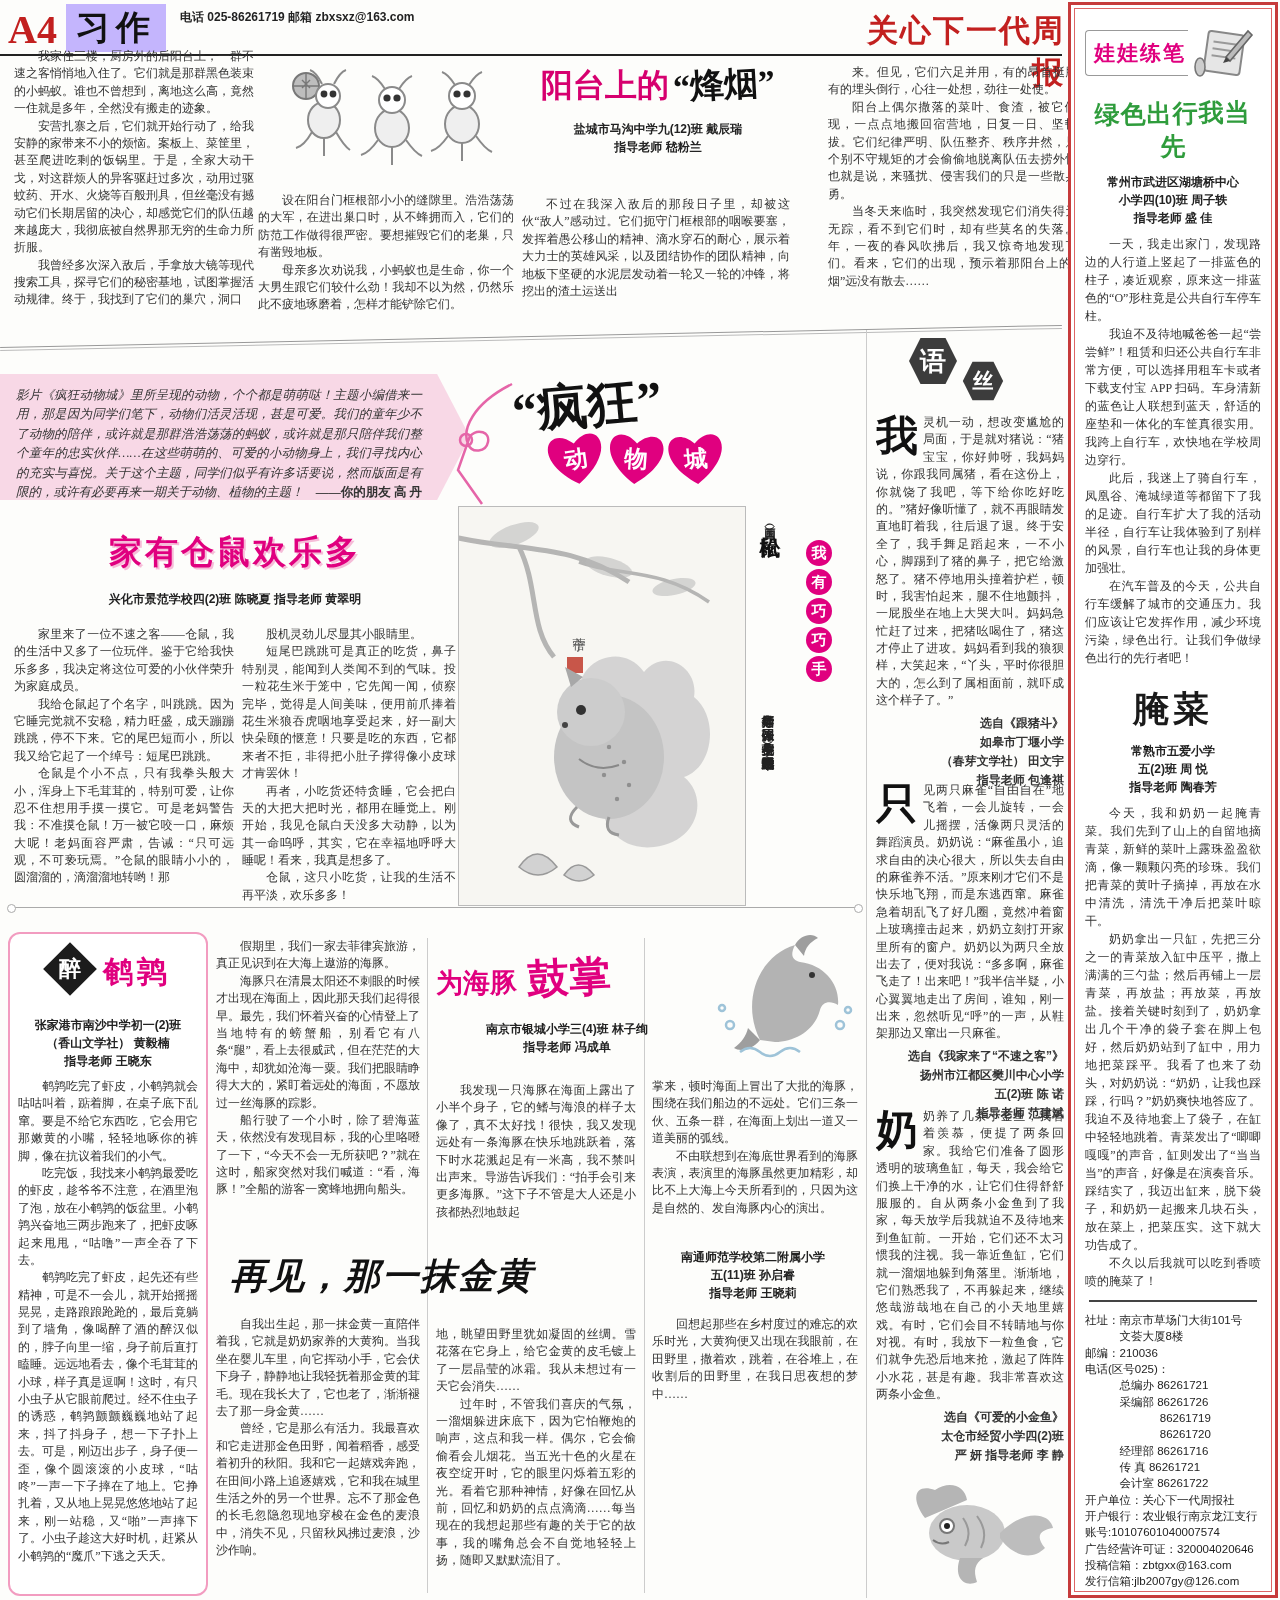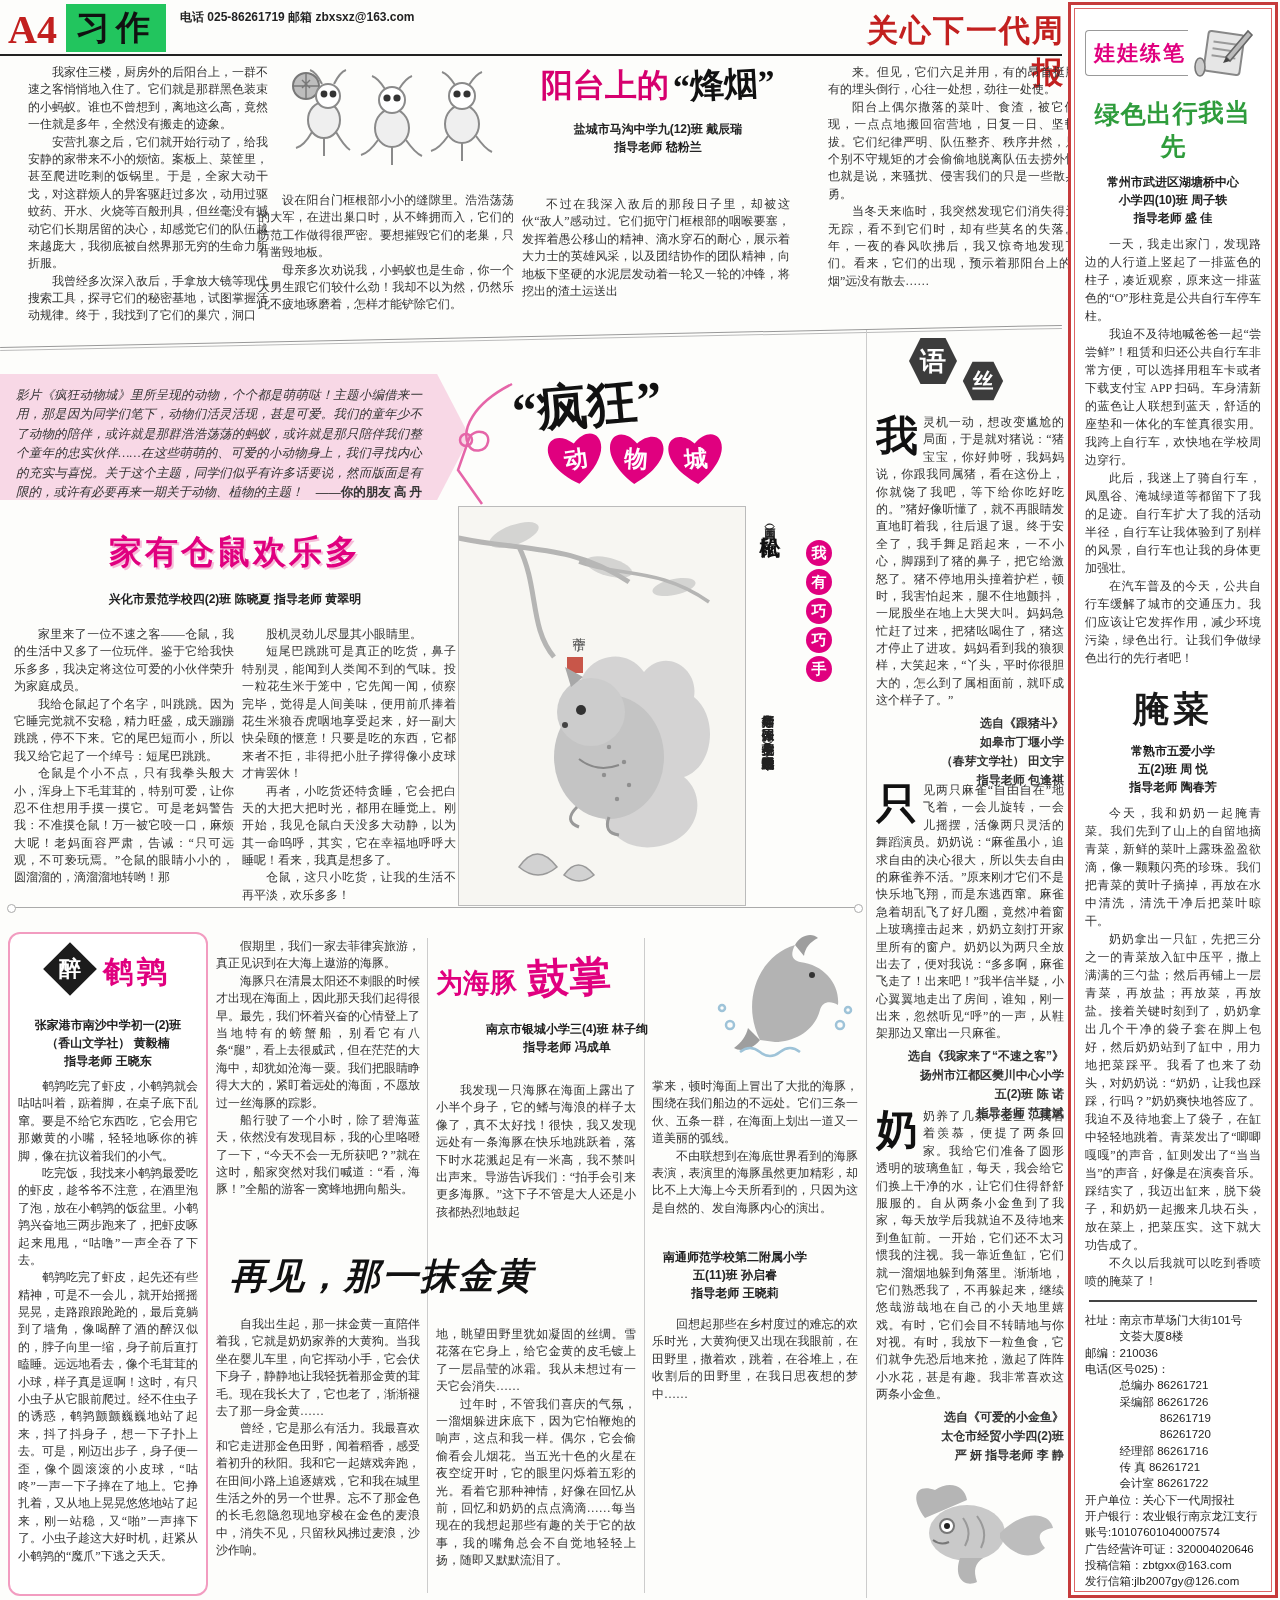--- a/index.html
+++ b/index.html
@@ -10,21 +10,21 @@
     margin:0 auto;
   }
   .abs { position:absolute; }
   .body-text { font-size:12px; line-height:1.45; text-align:justify; color:#333; overflow:hidden; }
   .body-text p { text-indent:2em; }
   .byline { font-family:"Liberation Sans", sans-serif; font-weight:bold; font-size:12px; color:#222; text-align:center; line-height:1.5; }
 
   
   .hdr-rule { position:absolute; left:0; top:54px; width:1062px; height:2px; background:#222; }
   .pageno { font-family:"Liberation Serif", serif; font-weight:bold; font-size:40px; color:#c2201f; }
-  .secbox { background:#22c55e; width:100px; height:48px; display:flex; align-items:center; justify-content:center;
+  .secbox { background:#c4b5fd; width:100px; height:48px; display:flex; align-items:center; justify-content:center;
             font-weight:900; font-size:34px; letter-spacing:6px; color:#111; font-family:"Liberation Serif", serif; }
   .hdr-info { font-family:"Liberation Sans", sans-serif; font-size:12px; font-weight:bold; color:#222; line-height:1.9; }
   .masthead { font-family:"Liberation Serif", serif; font-weight:900; font-size:31px; color:#c2201f;
               transform:skewX(-6deg) rotate(-1deg); letter-spacing:2px; }
 
   
   .t-fy-main { font-family:"Liberation Sans", sans-serif; font-weight:700; font-size:32px; color:#d6006f; display:inline-block; }
   .t-fy-quote { font-family:"Liberation Serif", serif; font-weight:900; font-size:34px; color:#111; display:inline-block; transform:rotate(-3deg); }
 
   .diag { position:absolute; height:1px; background:#999; box-shadow:0 3px 0 #bbb; }
@@ -100,21 +100,21 @@
       <span>习作</span>
     </div>
   <div class="abs hdr-info" style="left:180px; top:6px; width:640px;">
     <div>电话 025-86261719 邮箱 zbxsxz@163.com</div>
   </div>
   <div class="abs" style="left:835px; top:10px; width:230px; text-align:right;">
     <span class="masthead">关心下一代周报</span>
   </div>
   <div class="hdr-rule"></div>
 
-  <div class="abs body-text" style="left:14px; top:64px; width:240px; height:278px;margin-left:14px;">
+  <div class="abs body-text" style="left:14px; top:48px; width:240px; height:278px;">
     <p>我家住三楼，厨房外的后阳台上，一群不速之客悄悄地入住了。它们就是那群黑色装束的小蚂蚁。谁也不曾想到，离地这么高，竟然一住就是多年，全然没有搬走的迹象。</p>
     <p>安营扎寨之后，它们就开始行动了，给我安静的家带来不小的烦恼。案板上、菜筐里，甚至爬进吃剩的饭锅里。于是，全家大动干戈，对这群烦人的异客驱赶过多次，动用过驱蚊药、开水、火烧等百般刑具，但丝毫没有撼动它们长期居留的决心，却感觉它们的队伍越来越庞大，我彻底被自然界那无穷的生命力所折服。</p>
     <p>我曾经多次深入敌后，手拿放大镜等现代搜索工具，探寻它们的秘密基地，试图掌握活动规律。终于，我找到了它们的巢穴，洞口</p>
   </div>
 
   <div class="abs" style="left:258px; top:58px; width:256px; height:130px;">
     <svg width="256" height="130" viewBox="0 0 256 130">
       <g stroke="#8a8a8a" fill="#efefef" stroke-width="2">
 
         <circle cx="48" cy="28" r="13" fill="#bdbdbd" stroke="#777"></circle>
@@ -387,21 +387,21 @@
 
   <div class="abs body-text" style="left:436px; top:1082px; width:200px; height:158px;">
     <p>我发现一只海豚在海面上露出了小半个身子，它的鳍与海浪的样子太像了，真不太好找！很快，我又发现远处有一条海豚在快乐地跳跃着，落下时水花溅起足有一米高，我不禁叫出声来。导游告诉我们：“拍手会引来更多海豚。”这下子不管是大人还是小孩都热烈地鼓起</p>
   </div>
   <div class="abs t-jh" style="left:230px; top:1252px; width:420px;">再见，那一抹金黄</div>
 
   <div class="abs body-text" style="left:652px; top:1078px; width:206px; height:162px;">
     <p style="text-indent:0;">掌来，顿时海面上冒出了大批的海豚，围绕在我们船边的不远处。它们三条一伙、五条一群，在海面上划出一道又一道美丽的弧线。</p>
     <p>不由联想到在海底世界看到的海豚表演，表演里的海豚虽然更加精彩，却比不上大海上今天所看到的，只因为这是自然的、发自海豚内心的演出。</p>
   </div>
-  <div class="abs byline" style="left:632px; top:1248px; width:206px;">
+  <div class="abs byline" style="left:650px; top:1248px; width:206px;">
     <div>南通师范学校第二附属小学</div>
     <div>五(11)班 孙启睿</div>
     <div>指导老师 王晓莉</div>
   </div>
 
   <div class="abs body-text" style="left:216px; top:1316px; width:204px; height:280px;">
     <p>自我出生起，那一抹金黄一直陪伴着我，它就是奶奶家养的大黄狗。当我坐在婴儿车里，向它挥动小手，它会伏下身子，静静地让我轻抚着那金黄的茸毛。现在我长大了，它也老了，渐渐褪去了那一身金黄……</p>
     <p>曾经，它是那么有活力。我最喜欢和它走进那金色田野，闻着稻香，感受着初升的秋阳。我和它一起嬉戏奔跑，在田间小路上追逐嬉戏，它和我在城里生活之外的另一个世界。忘不了那金色的长毛忽隐忽现地穿梭在金色的麦浪中，消失不见，只留秋风拂过麦浪，沙沙作响。</p>
   </div>
   <div class="abs body-text" style="left:436px; top:1316px; width:200px; height:280px;margin-top:10px;">

